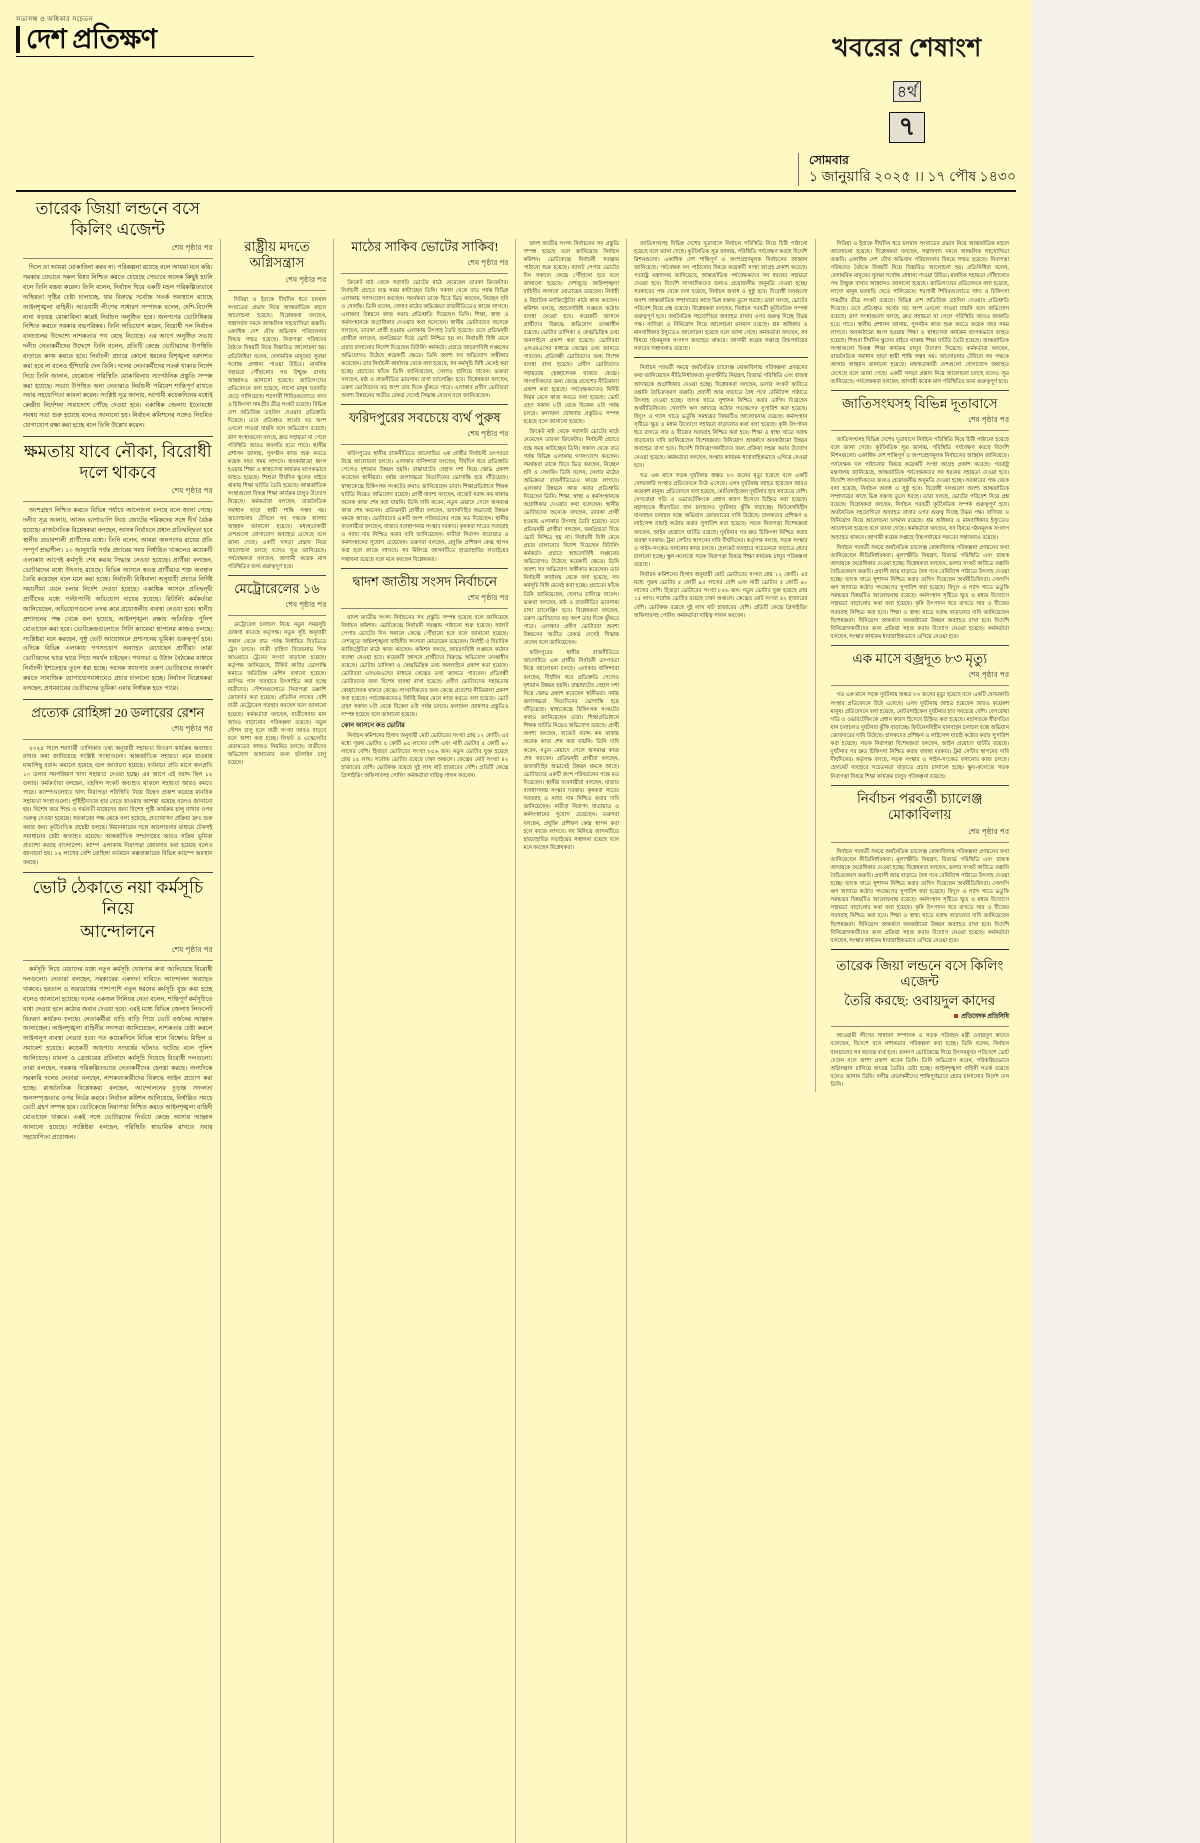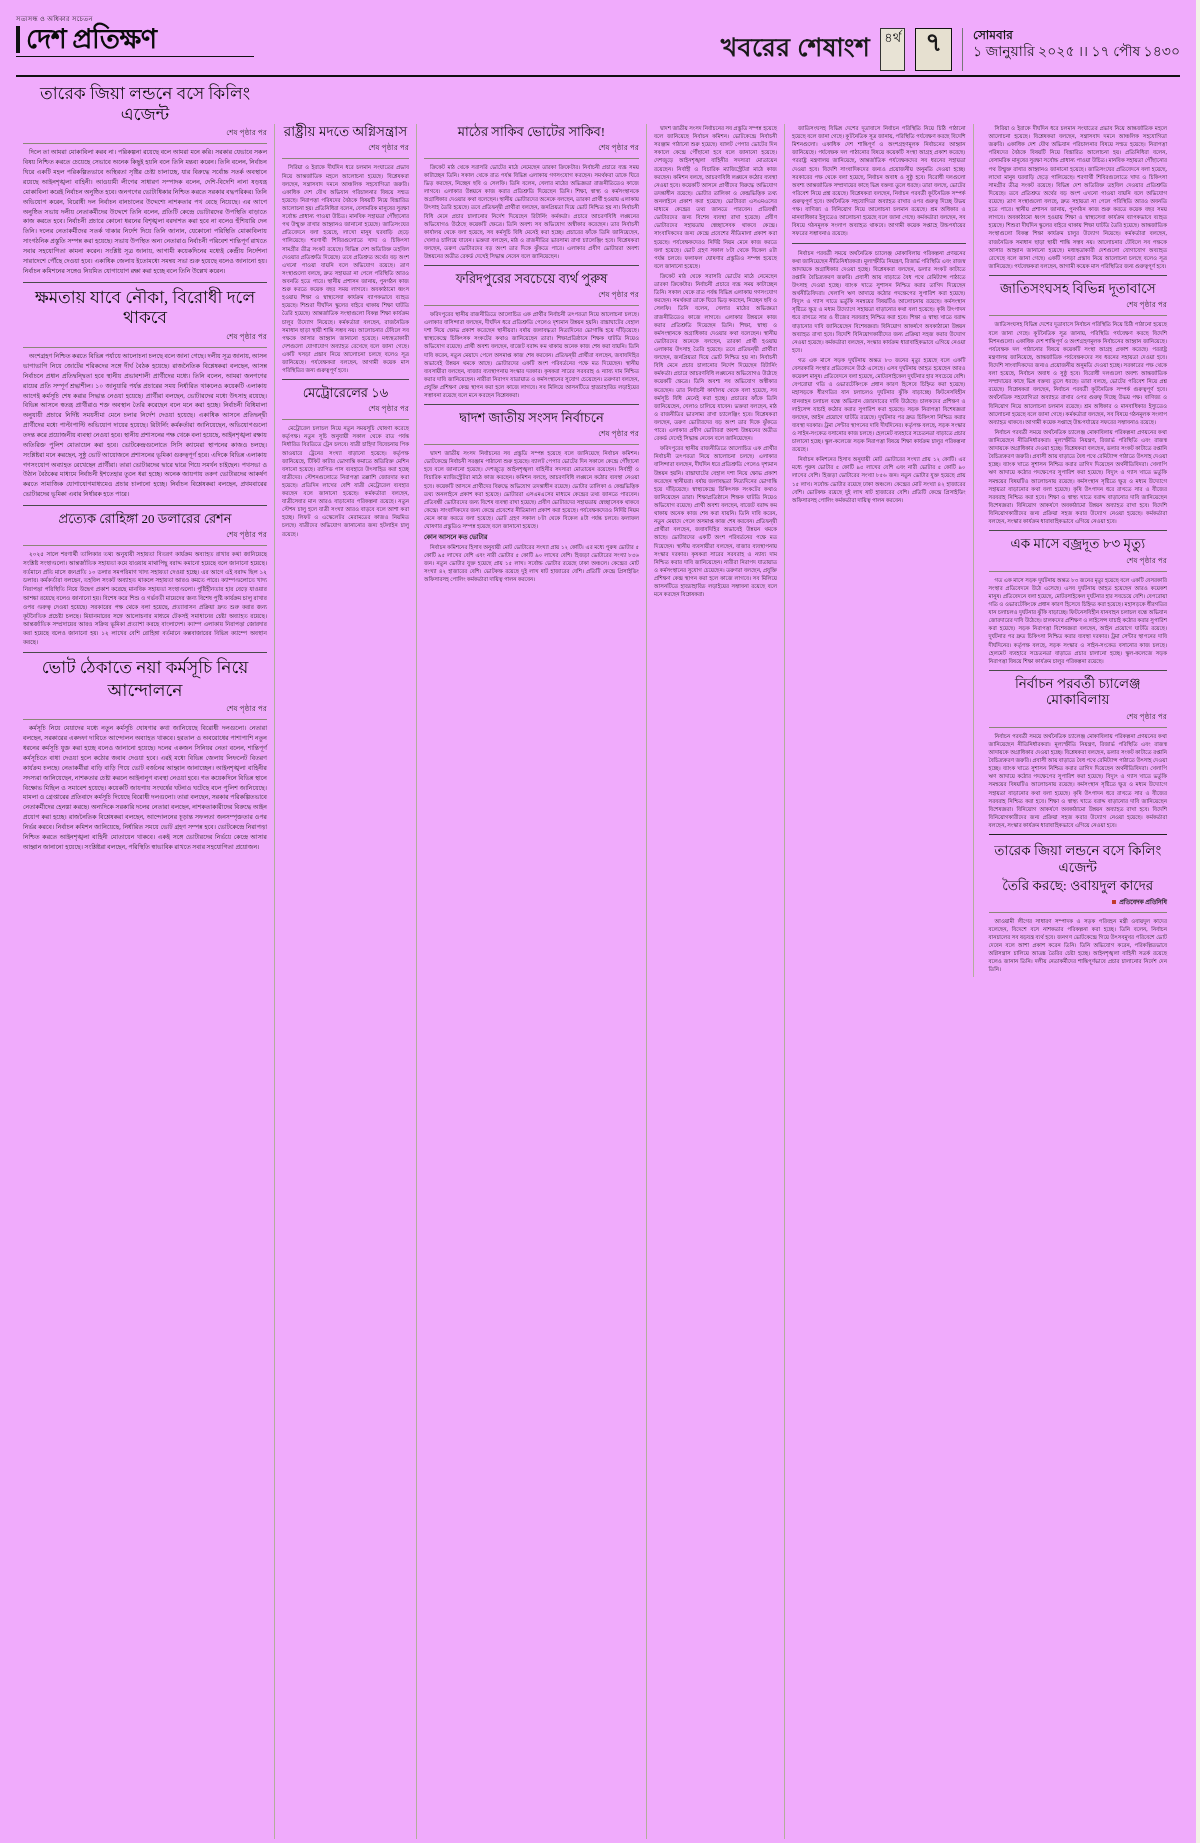--- a/index.html
+++ b/index.html
@@ -6,25 +6,25 @@
   html, body { margin: 0; padding: 0; }
   body {
     width: 1200px;
     height: 1843px;
     background: #f3f0e7;
     font-family: "Liberation Serif", "DejaVu Serif", serif;
     color: #1a1a1a;
     overflow: hidden;
   }
   .page {
-    width: 1196px;
+    width: 1032px;
     height: 1843px;
     padding: 14px 16px 16px 16px;
     position: relative;
-    background: #f0abfc;
+    background: #fef9c3;
   }
 
   
   .masthead {
     display: flex;
     align-items: flex-start;
     justify-content: space-between;
     border-bottom: 2.5px solid #111;
     padding-bottom: 4px;
   }
@@ -45,31 +45,33 @@
     border-left: 4px solid #111;
     padding-left: 6px;
   }
   .logo-underline {
     border-bottom: 1.2px solid #111;
     width: 238px;
     margin-top: 3px;
   }
   .mast-right {
     display: flex;
+    align-items: center;
     gap: 10px;
     padding-top: 14px;
+    flex-direction: column;
   }
   .mast-title {
     font-size: 25px;
     font-weight: bold;
     letter-spacing: 0.5px;
   }
   .page-badge-small {
     border: 1px solid #333;
-    font-size: 13px;
+    font-size: 16px;
     padding: 2px 3px 1px 3px;
     line-height: 1;
     background: #e8e3d5;
   }
   .page-num {
     border: 1.6px solid #111;
     background: #e6e0d0;
     font-size: 26px;
     font-weight: bold;
     padding: 0px 9px 2px 9px;

